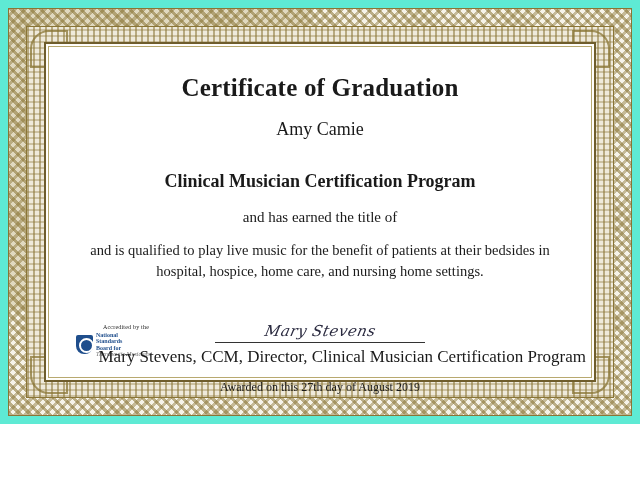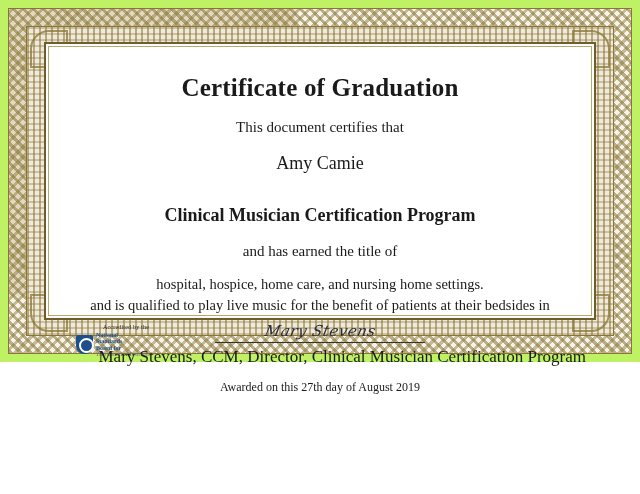--- a/index.html
+++ b/index.html
@@ -10,22 +10,22 @@
   body {
     width: 640px;
     height: 494px;
     overflow: hidden;
     font-family: "Liberation Serif", serif;
   }
 
   #certificate {
     position: relative;
     width: 640px;
-    height: 362px;
-    background: #bef264;
+    height: 424px;
+    background: #5eead4;
   }
 
   
   .border-outer {
     position: absolute;
     left: 8px;
     top: 8px;
     right: 8px;
     bottom: 8px;
     border: 1px solid #8a7536;
@@ -230,33 +230,32 @@
   <div class="corner tr"></div>
   <div class="corner bl"></div>
   <div class="corner br"></div>
   <div class="border-inner-frame"></div>
   <div class="border-hairline"></div>
 
   <div class="content">
 
     <div class="title">Certificate of Graduation</div>
 
-    <div class="line-subtle">This document certifies that</div>
 
     <div class="recipient">Amy Camie</div>
 
 
     <div class="program">Clinical Musician Certification Program</div>
 
     <div class="line-subtle">and has earned the title of</div>
 
 
     <div class="qualification">
+      <div>and is qualified to play live music for the benefit of patients at their bedsides in</div>
       <div>hospital, hospice, home care, and nursing home settings.</div>
-      <div>and is qualified to play live music for the benefit of patients at their bedsides in</div>
     </div>
 
     <div class="accred">
       <div class="accred-label">Accredited by the</div>
       <div class="accred-logo">
         <div class="accred-mark"></div>
         <div class="accred-text">
           <span>National</span>
           <span>Standards</span>
           <span>Board for</span>

